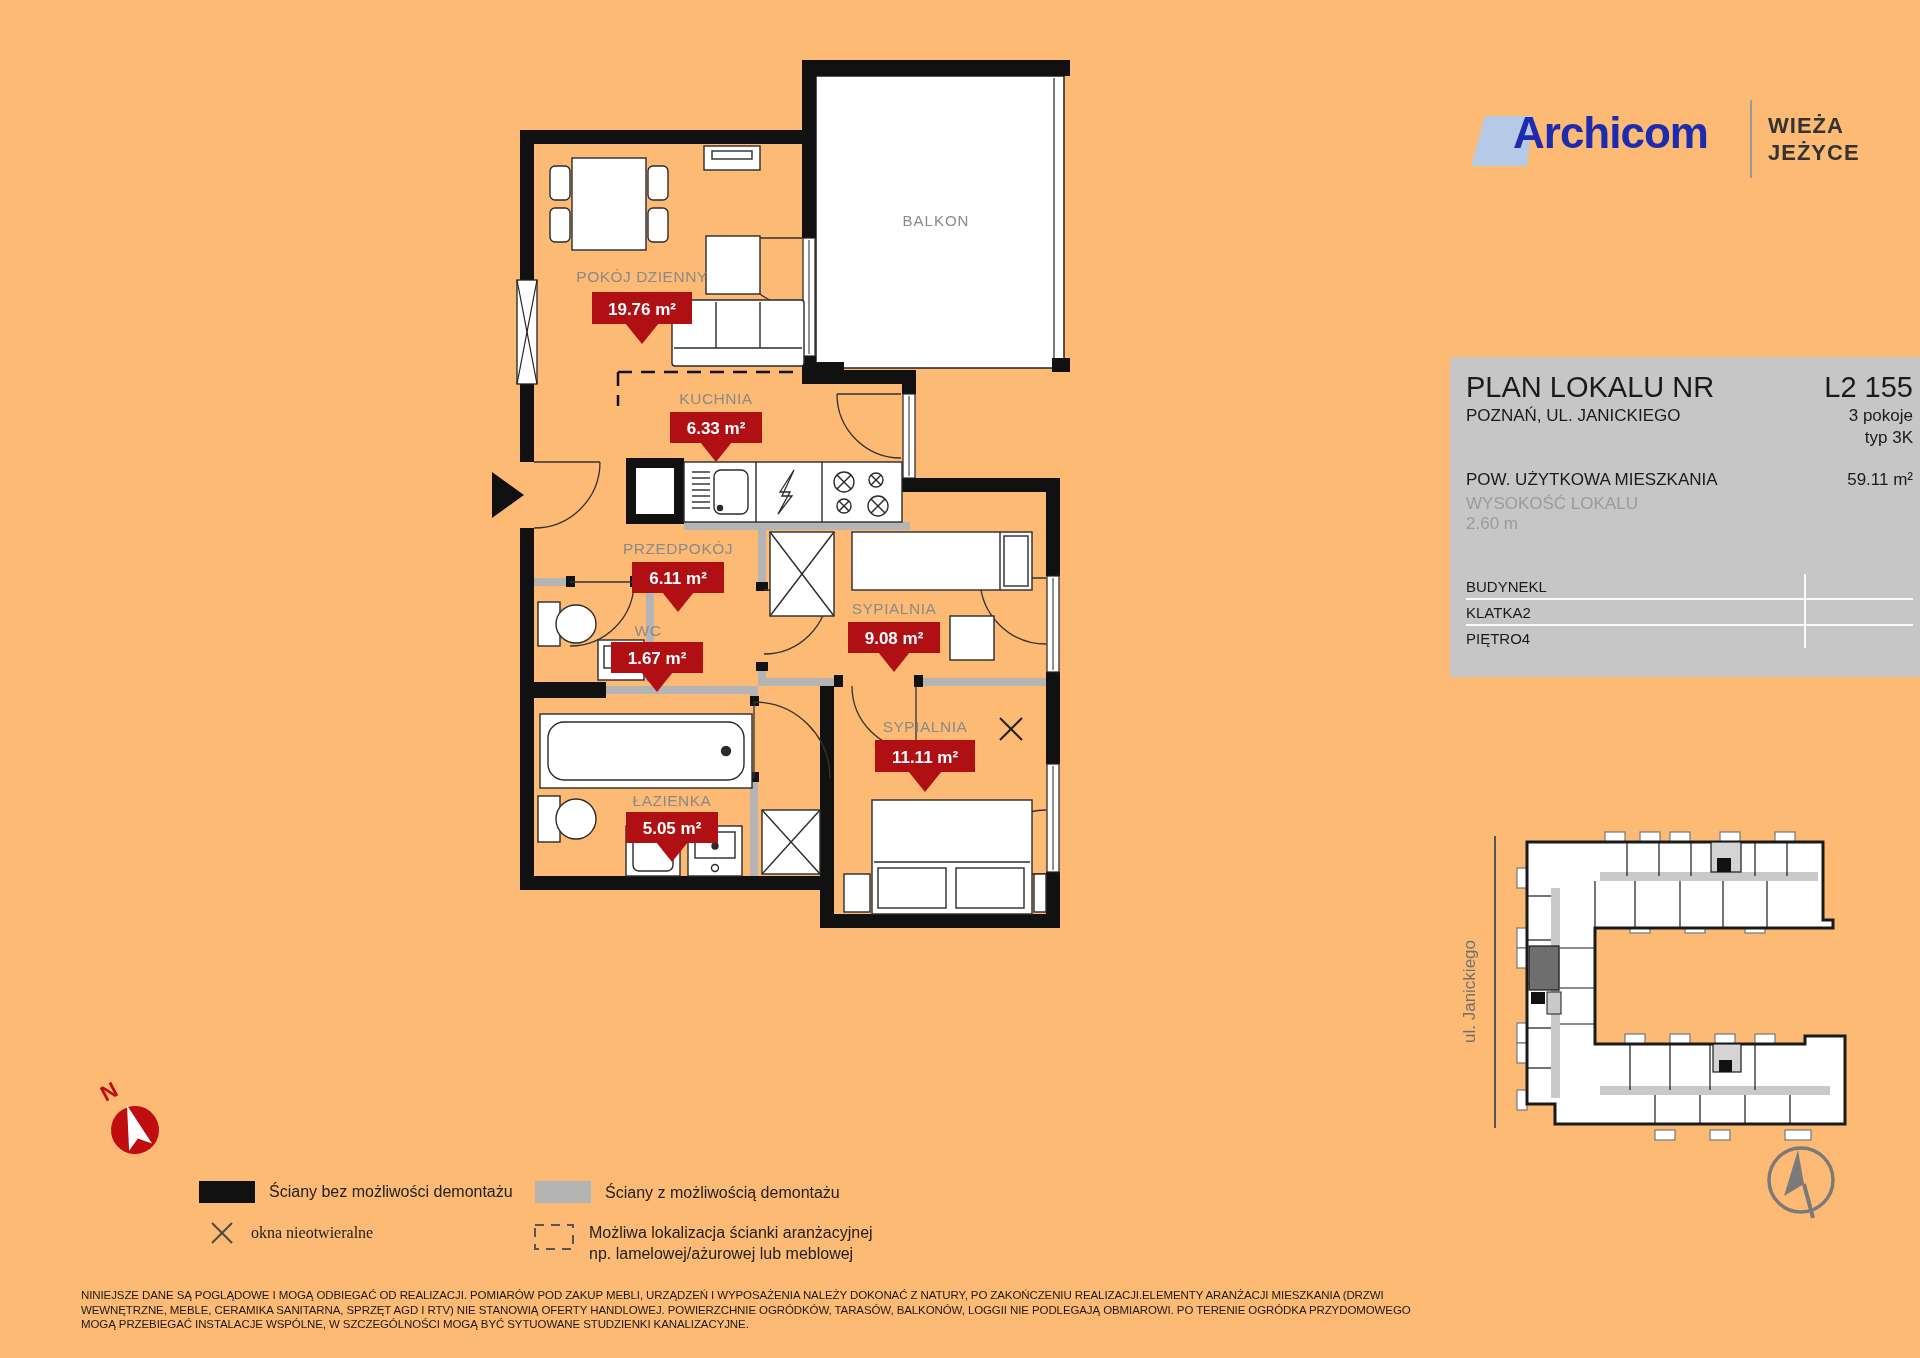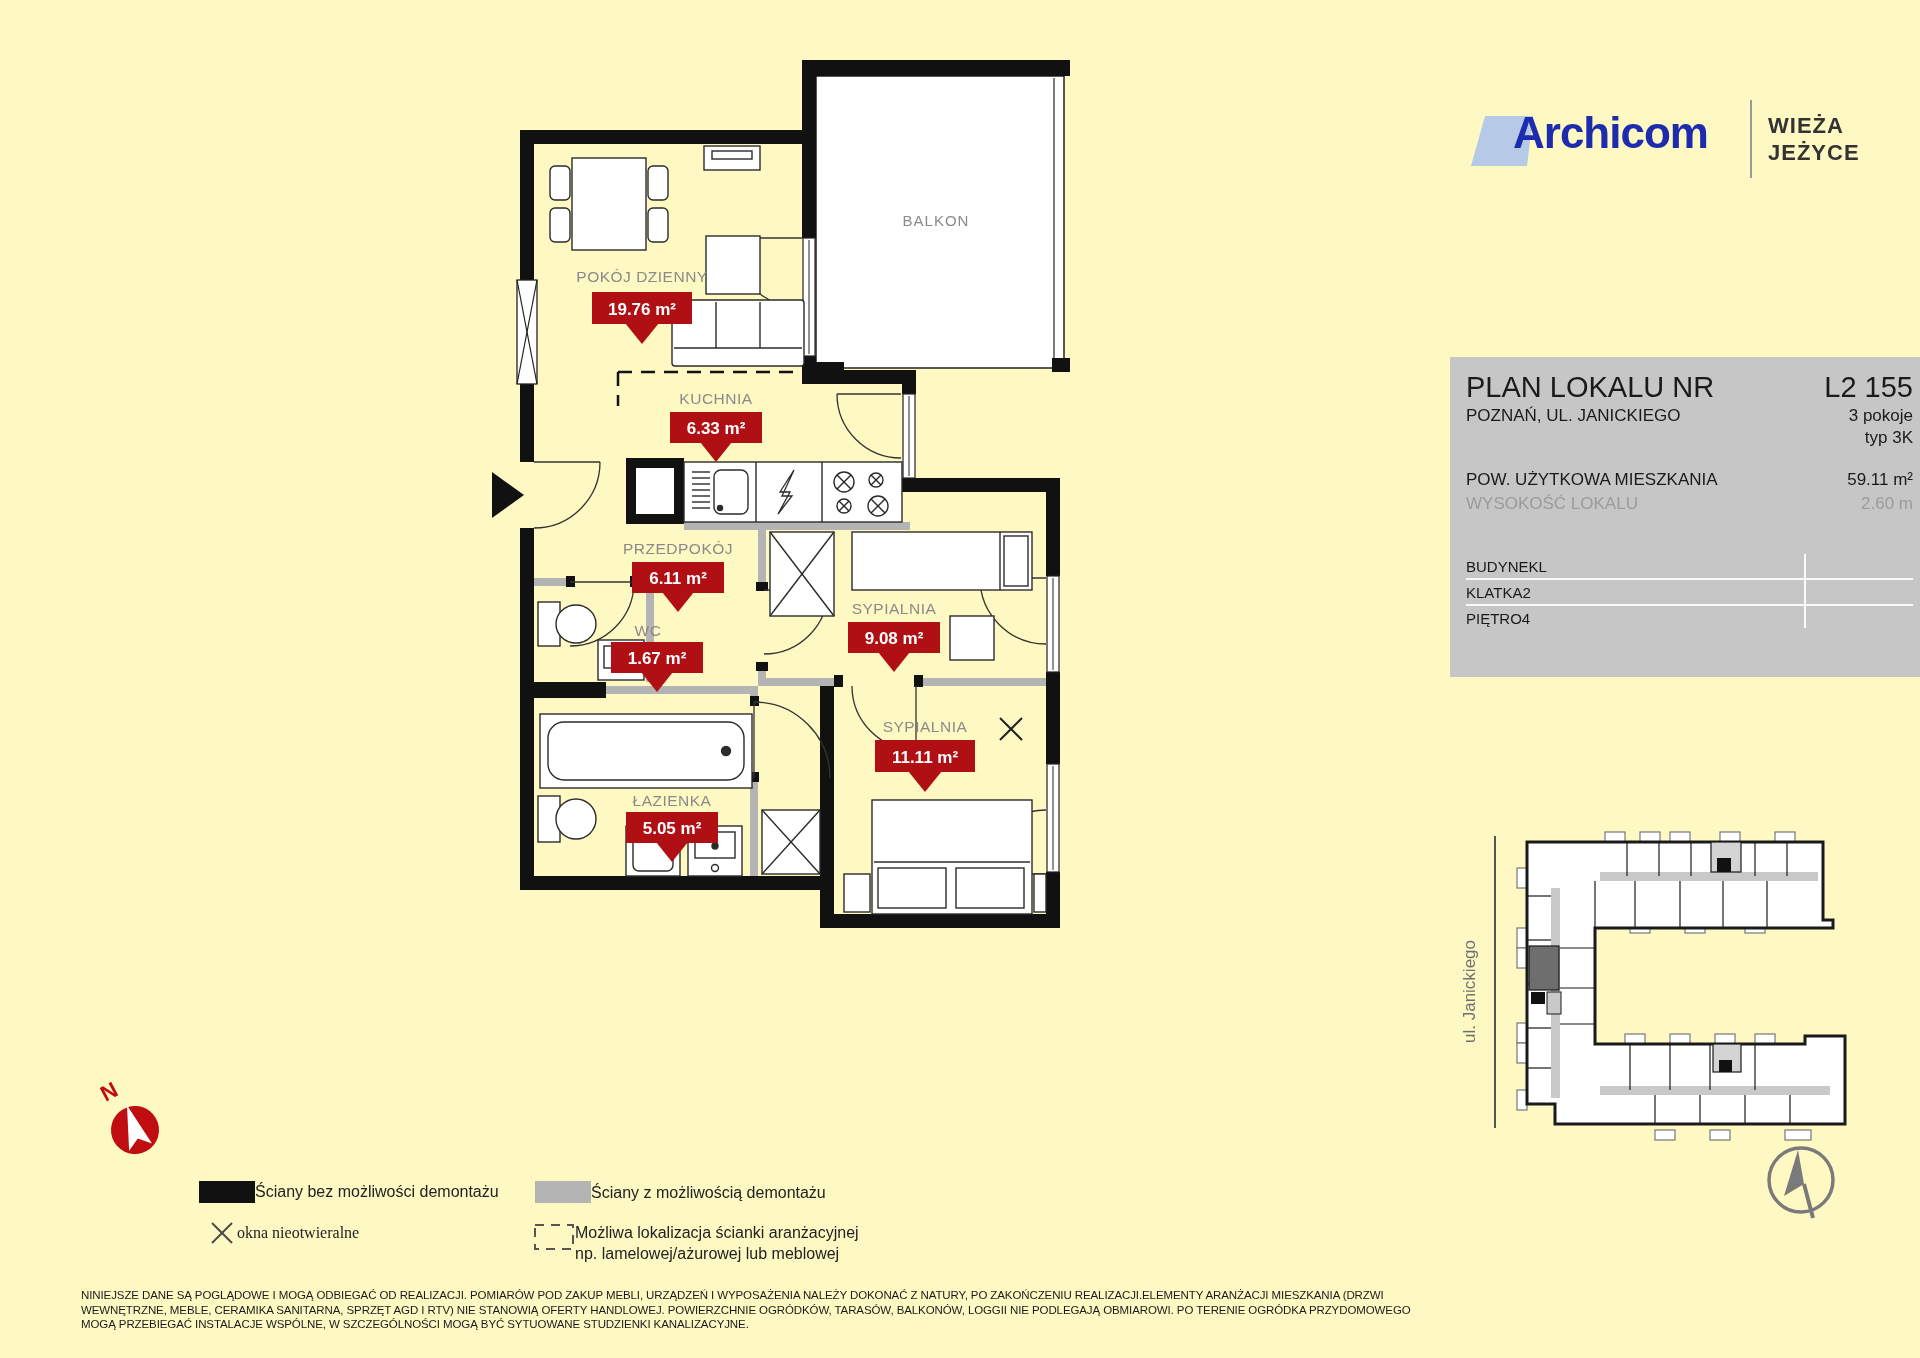--- a/index.html
+++ b/index.html
@@ -1,44 +1,44 @@
 <!DOCTYPE html>
 <html><head>
 <meta charset="utf-8">
 <style>
   * { margin:0; padding:0; box-sizing:border-box; }
   body { background:#fff; font-family:"Liberation Sans", sans-serif; }
-  #canvas { position:relative; width:1920px; height:1358px; background:#fef9c3; overflow:hidden; }
+  #canvas { position:relative; width:1920px; height:1358px; background:#fdba74; overflow:hidden; }
 
   
   .logo-wrap { position:absolute; left:1455px; top:100px; width:440px; height:80px; }
   .logo-row { position:relative; width:100%; height:100%; }
   .logo-mark { position:absolute; left:14px; top:14px; }
   .brand-text { position:absolute; left:58px; top:8px; font-size:44px; font-weight:800; color:#1d2bae; letter-spacing:-1px; }
   .logo-divider { position:absolute; left:295px; top:0; width:2px; height:78px; background:#9a9a9a; }
   .project-name { position:absolute; left:313px; top:12px; color:#333; font-weight:700; font-size:22px; line-height:27px; letter-spacing:1px; }
 
   
   .info-panel { position:absolute; left:1450px; top:357px; width:479px; height:320px; background:#c6c6c6; padding:14px 16px 0 16px; color:#1a1a1a; }
   .ip-row { display:flex; justify-content:space-between; align-items:baseline; }
   .ip-title { font-size:29px; letter-spacing:0; }
   .ip-nr { font-size:29px; }
   .ip-sub { font-size:17px; margin-top:2px; }
   .ip-right { text-align:right; font-size:17px; }
   .ip-area-row { margin-top:22px; }
   .ip-area-label { font-size:17px; }
   .ip-area-val { font-size:17px; }
-  .ip-muted { color:#9b9b9b; margin-top:4px; }
+  .ip-muted { color:#9b9b9b; margin-top:4px;flex-direction:column; }
   .ip-table { position:relative; margin-top:38px; }
   .ip-trow { display:flex; justify-content:flex-start; padding:4px 0 3px 0; font-size:15px; border-top:2px solid rgba(255,255,255,0); }
   .ip-trow + .ip-trow { border-top:2px solid rgba(255,255,255,.9); }
   .ip-vline { position:absolute; left:338px; top:2px; bottom:2px; width:2px; background:rgba(255,255,255,.9); }
 
   
-  .legend-item { position:absolute; display:flex; align-items:flex-start; gap:0; }
+  .legend-item { position:absolute; display:flex; align-items:flex-start; gap:14px; }
   .sw-black { width:56px; height:22px; background:#111; }
   .sw-gray  { width:56px; height:22px; background:#b4b4b4; }
   .legend-label { font-size:16px; color:#222; line-height:21px; }
 
   
   .disclaimer { position:absolute; left:81px; top:1288px; width:1365px; font-size:11.5px; line-height:14.5px; color:#1a1a1a; letter-spacing:-0.1px; }
 
   
   .plan-svg { position:absolute; left:420px; top:30px; }
   .sitemap-svg { position:absolute; left:1455px; top:828px; }

